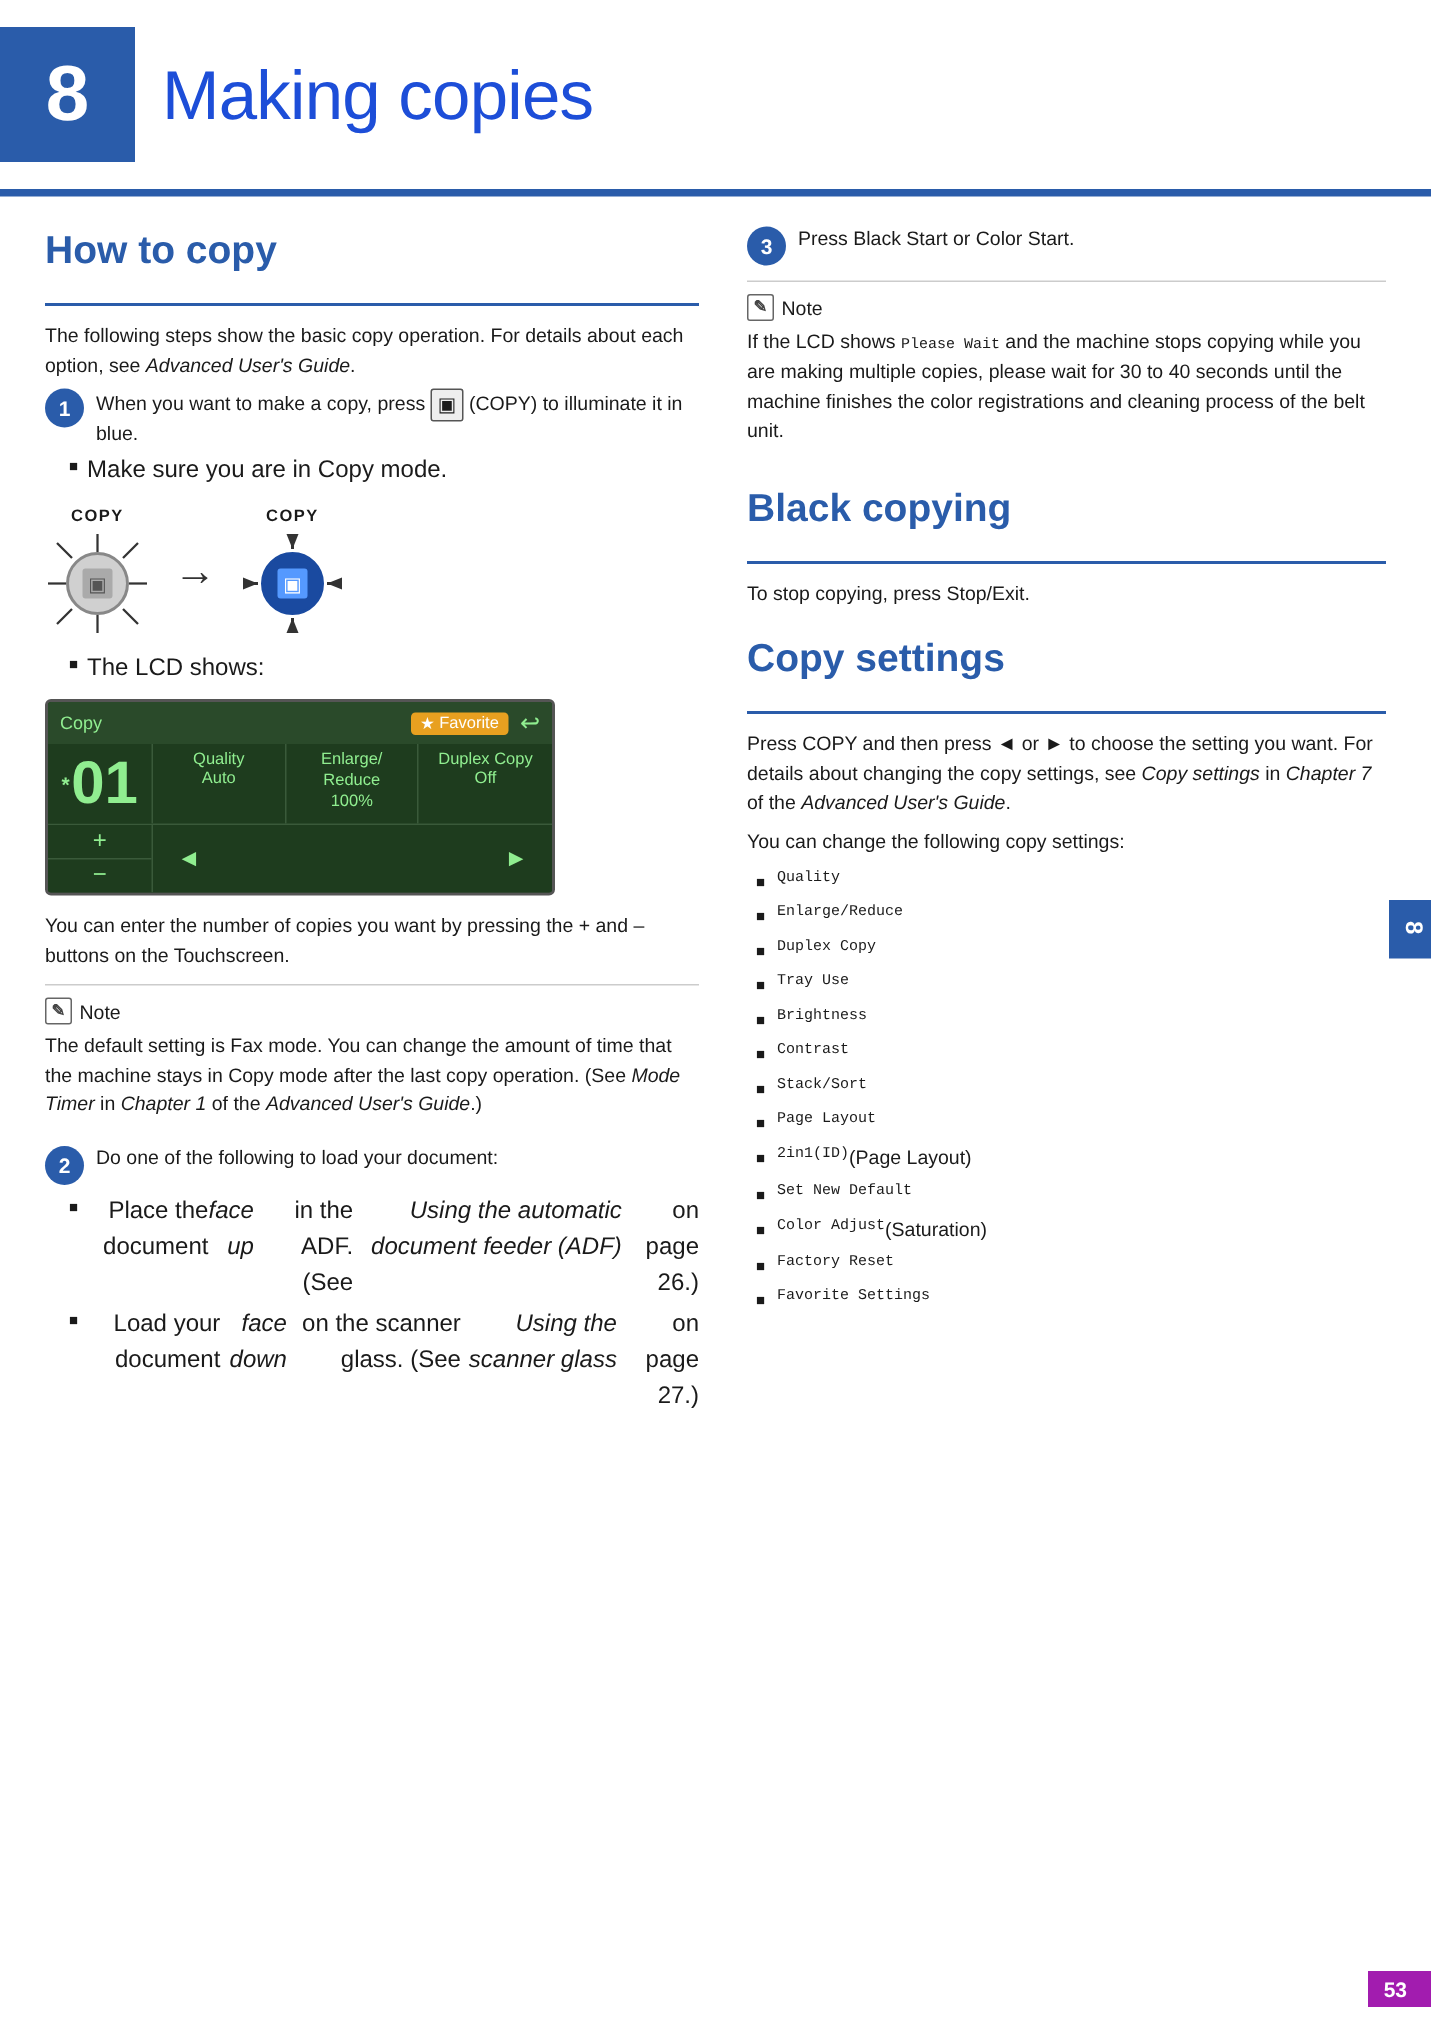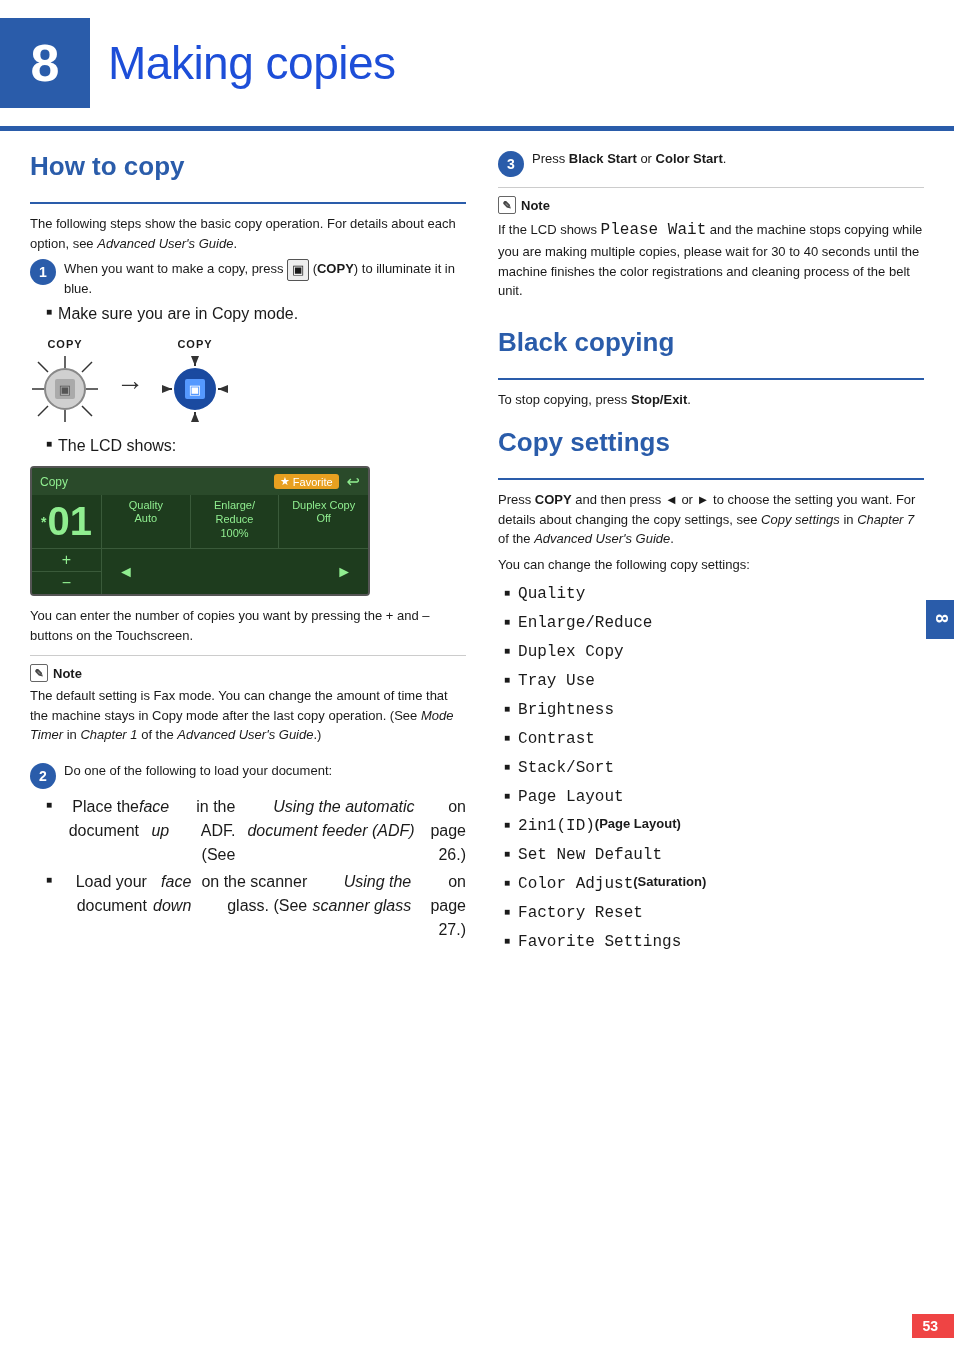--- a/index.html
+++ b/index.html
@@ -249,26 +249,26 @@
       font-size: 11px;
       text-align: center;
       line-height: 17px;
       color: #444;
     }
     .note-text { font-size: 13px; line-height: 1.5; color: #1a1a1a; }
 
     
     code {
       font-family: 'Courier New', monospace;
-      font-size: 16px;
+      font-size: 10px;
     }
 
     
     em { font-style: italic; }
-    strong { font-weight: bold; }
+    strong { font-weight: normal; }
 
     p { line-height: 1.5; margin-bottom: 6px; }
 
     
     .page-tab {
       position: absolute;
       right: 0;
       top: 600px;
       background: #2a5caa;
       color: #fff;
@@ -277,21 +277,21 @@
       font-size: 16px;
       font-weight: bold;
       text-align: center;
       letter-spacing: 2px;
       writing-mode: vertical-rl;
     }
     .page-number-bg {
       position: absolute;
       bottom: 10px;
       right: 0;
-      background: #ef4444;
+      background: #a21caf;
       color: #fff;
       padding: 4px 16px 4px 10px;
       font-size: 14px;
       font-weight: bold;
     }
 
     
     .settings-list {
       list-style: none;
       margin: 8px 0 0 6px;

